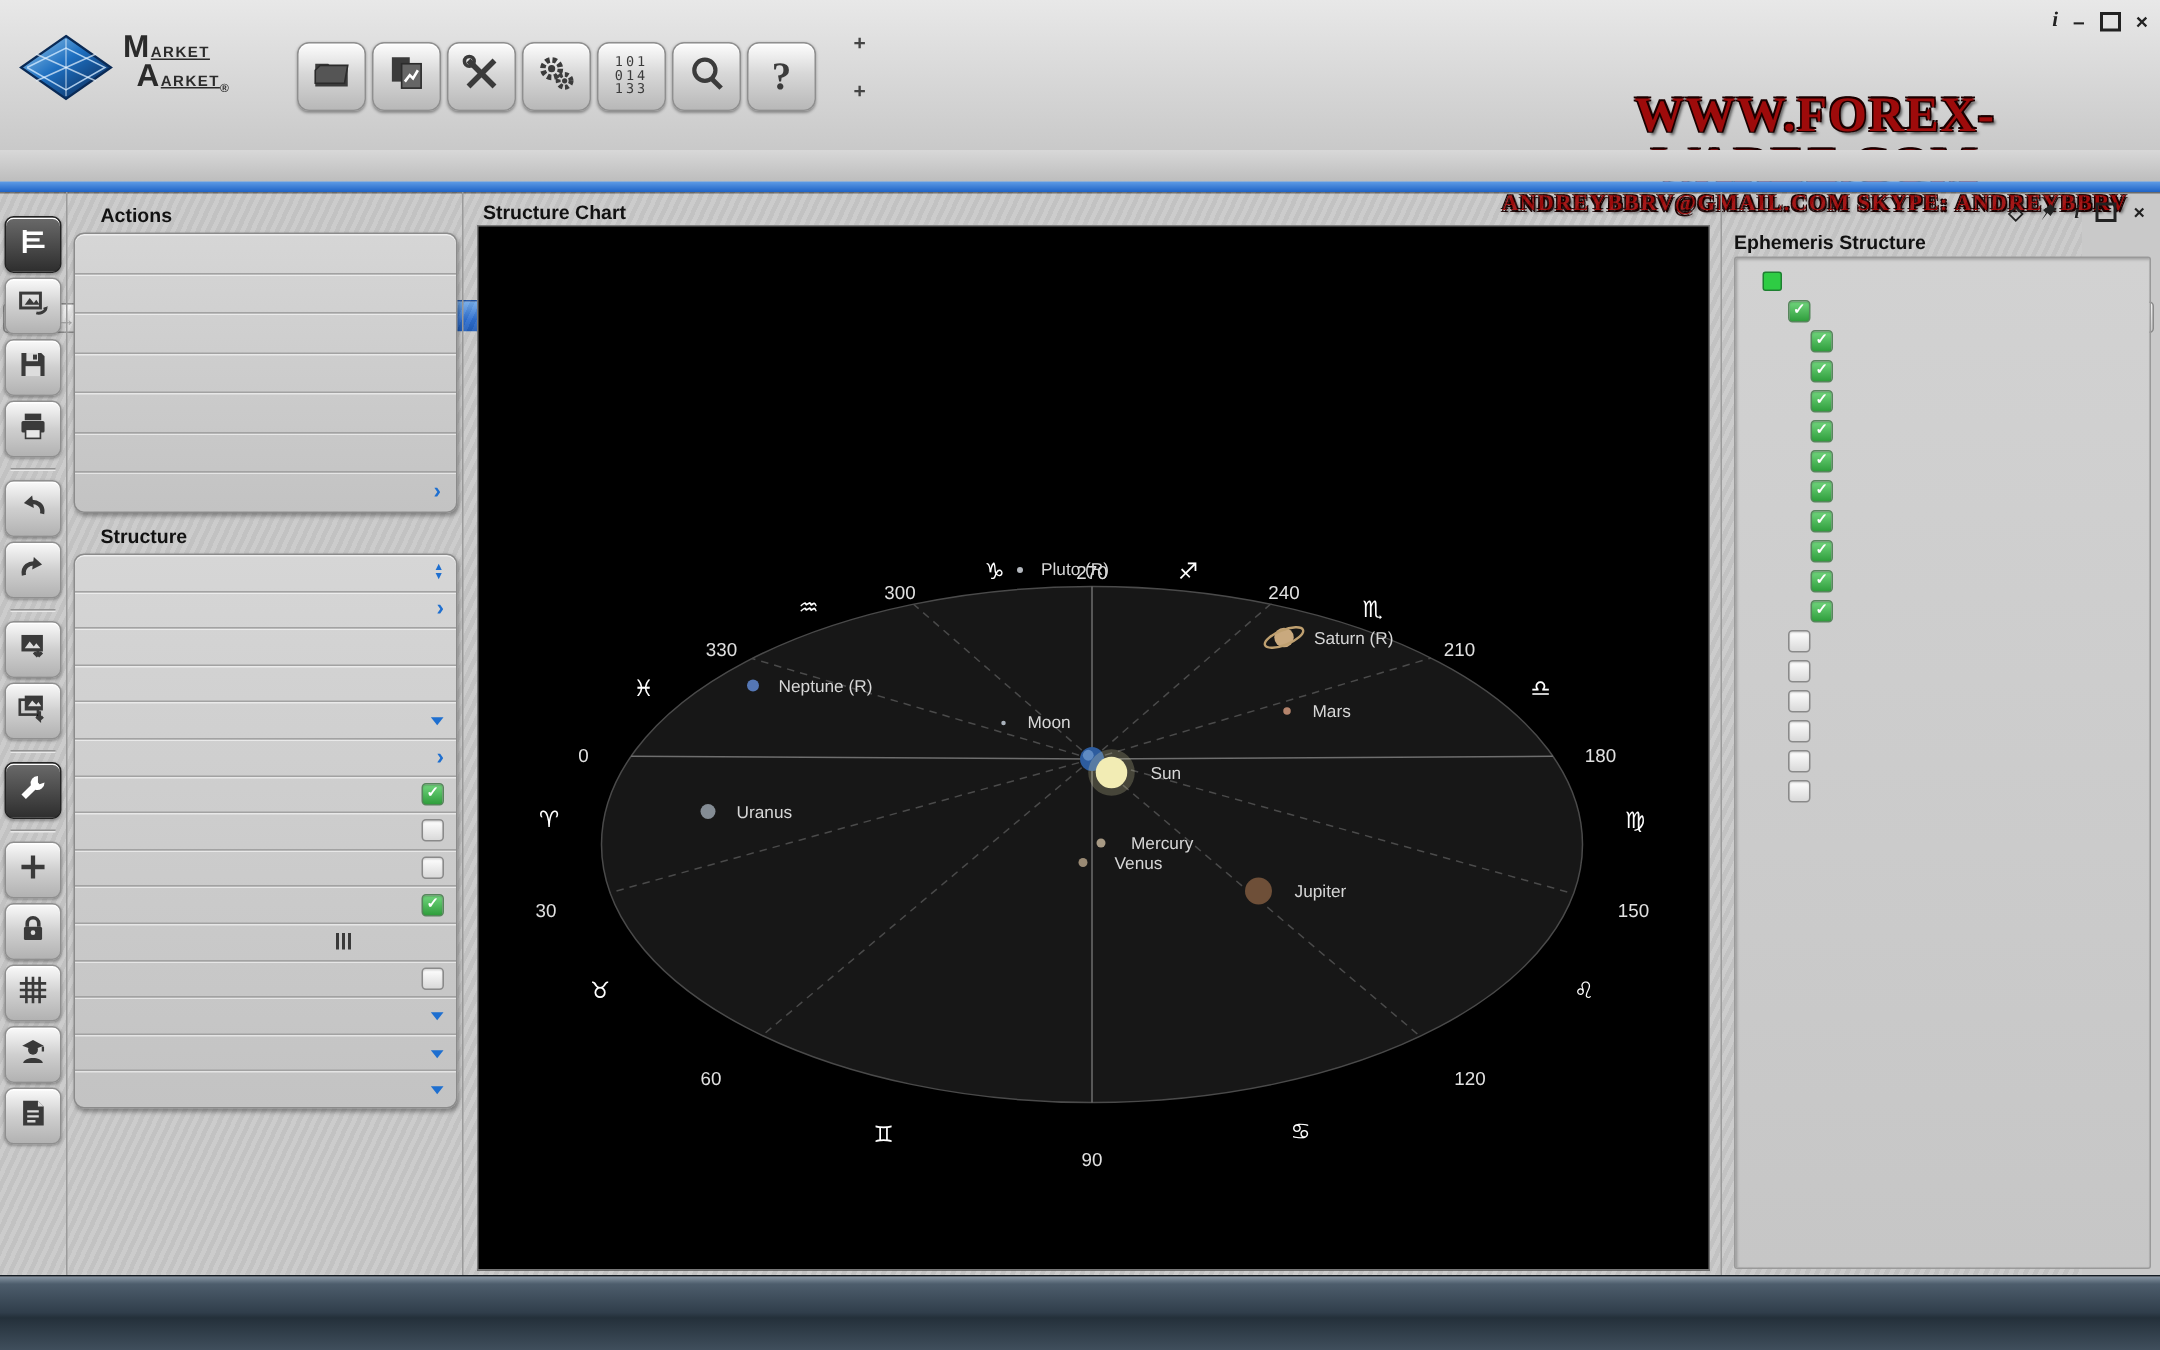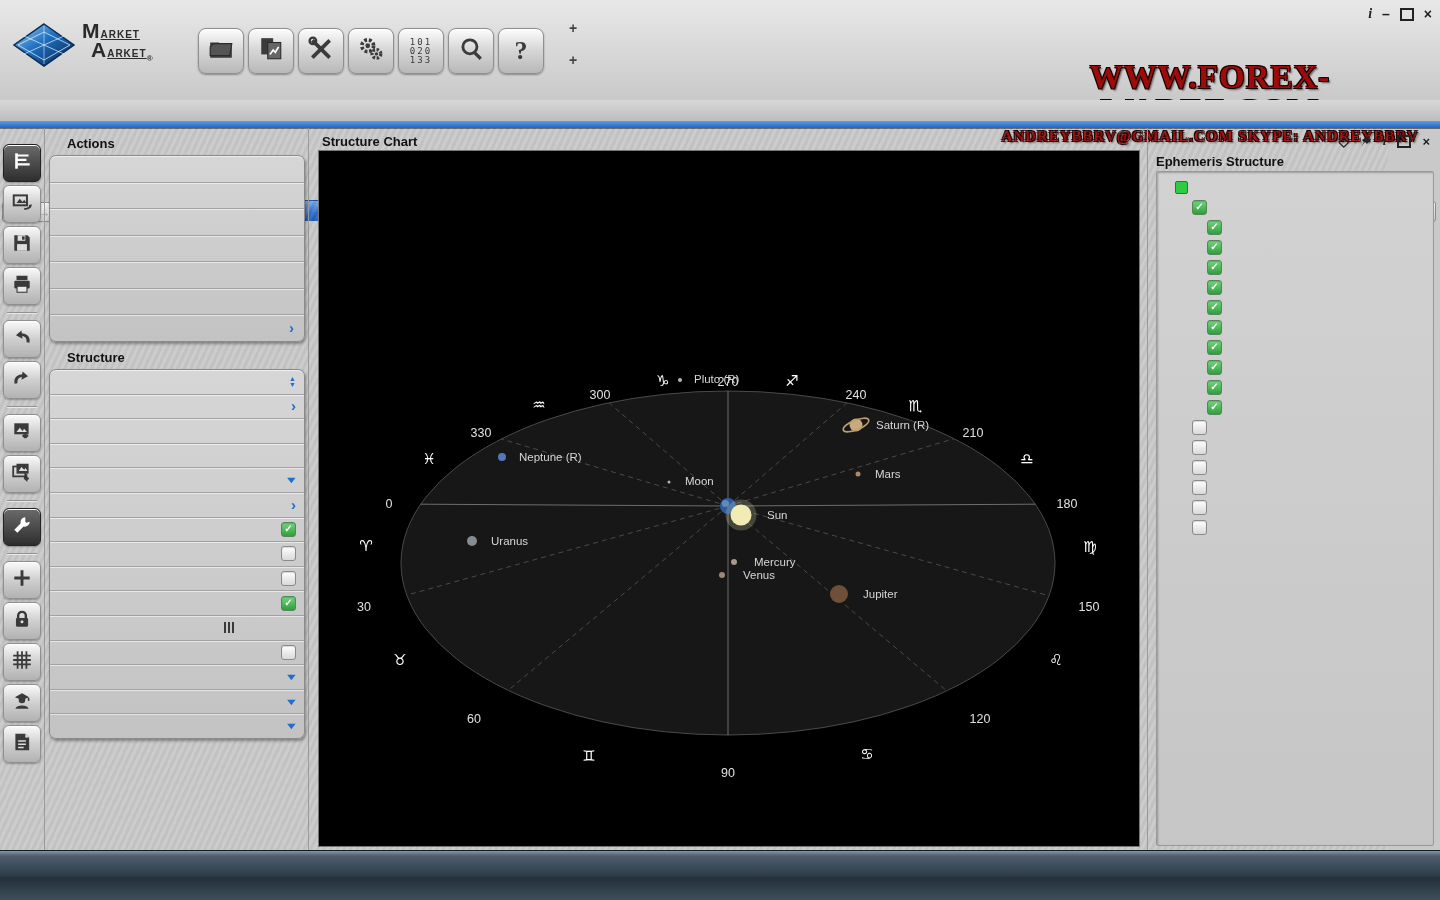--- a/index.html
+++ b/index.html
@@ -158,21 +158,21 @@
               <circle cx="9" cy="9" r="5.4" fill="none" stroke="#3b3b3b" stroke-width="3.4" stroke-dasharray="2.6 1.7"></circle>
               <circle cx="9" cy="9" r="2.2" fill="#3b3b3b"></circle>
               <circle cx="17" cy="16.5" r="4" fill="none" stroke="#3b3b3b" stroke-width="3" stroke-dasharray="2.2 1.5"></circle>
               <circle cx="17" cy="16.5" r="1.6" fill="#3b3b3b"></circle>
             </svg></span>
         </div>
         <div class="tblabel" style="left:340px"></div>
         <div class="tbbtn" style="left:398px">
           <div style="font-family:'DejaVu Sans Mono',monospace;font-size:9px;font-weight:normal;color:#3b3b3b;line-height:9px;letter-spacing:2px;text-align:center">
             <div>101</div>
-            <div>020</div>
+            <div>014</div>
             <div>133</div>
           </div>
         </div>
         <div class="tblabel" style="left:390px"></div>
         <div class="tbbtn" style="left:448px">
           <span><svg width="28" height="26" viewBox="0 0 24 24">
               <circle cx="11" cy="10" r="6.5" fill="none" stroke="#3b3b3b" stroke-width="2.6"></circle>
               <line x1="15.5" y1="15.5" x2="21" y2="21" stroke="#3b3b3b" stroke-width="3"></line>
             </svg></span>
         </div>

